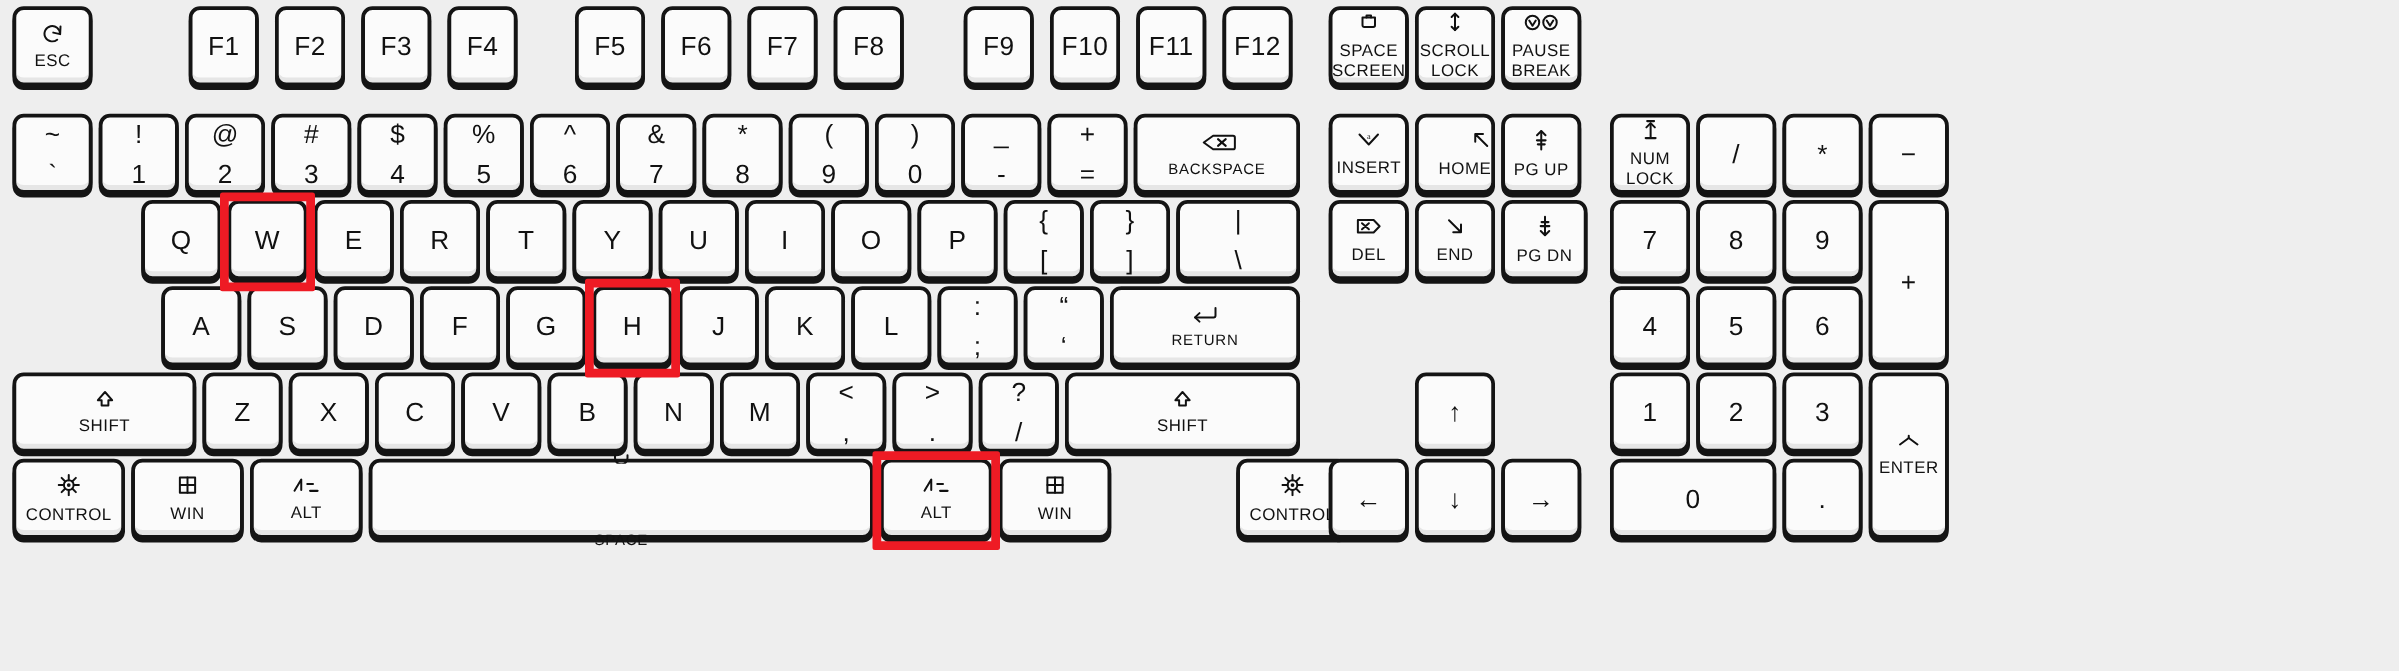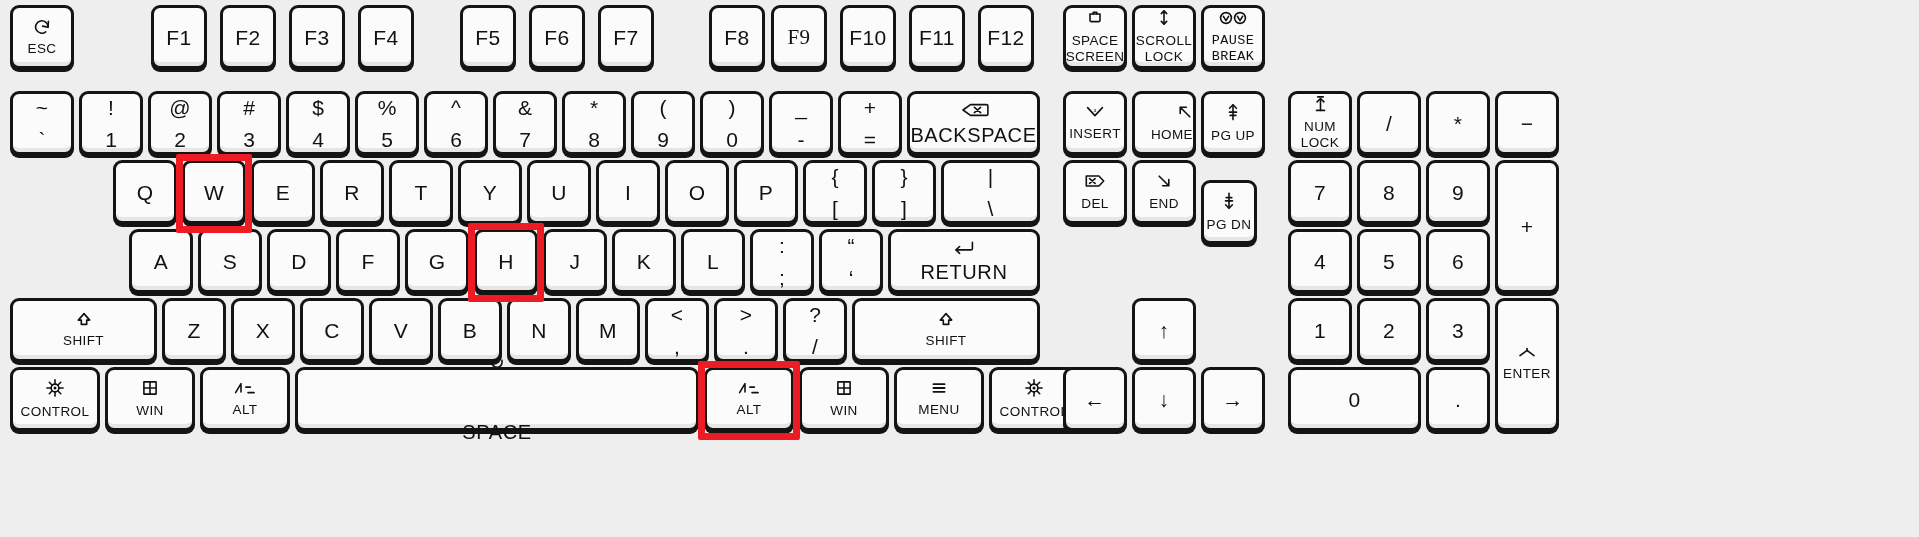--- a/index.html
+++ b/index.html
@@ -43,21 +43,21 @@
   .key .legend-top {
     font-size: 21px;
     text-align: center;
   }
   .key .legend-bottom {
     font-size: 21px;
     text-align: center;
   }
   .key.dual .legend-top { margin-bottom: 11px; }
   .key.small-label .legend-main {
-    font-size: 20px;
+    font-size: 12px;
     letter-spacing: 0.6px;
   }
   .key.tiny-label .legend-main {
     font-size: 13.5px;
     letter-spacing: 0.4px;
     line-height: 1.18;
   }
   .key .glyph {
     font-size: 18px;
     line-height: 1;
@@ -102,24 +102,24 @@
     </div>
     <div class="key fkey" style="left: 460px; top: 5px; width: 56px; height: 64px;">
       <span class="legend-main">F5</span>
     </div>
     <div class="key fkey" style="left: 529px; top: 5px; width: 56px; height: 64px;">
       <span class="legend-main">F6</span>
     </div>
     <div class="key fkey" style="left: 598px; top: 5px; width: 56px; height: 64px;">
       <span class="legend-main">F7</span>
     </div>
-    <div class="key fkey" style="left: 667px; top: 5px; width: 56px; height: 64px; margin-left: 42px;">
+    <div class="key fkey" style="left: 667px; top: 5px; width: 56px; height: 64px;">
       <span class="legend-main">F8</span>
     </div>
-    <div class="key fkey" style="left: 771px; top: 5px; width: 56px; height: 64px; font-family: Liberation Serif, serif;">
+    <div class="key fkey" style="left: 771px; top: 5px; width: 56px; height: 64px;">
       <span class="legend-main">F9</span>
     </div>
     <div class="key fkey" style="left: 840px; top: 5px; width: 56px; height: 64px;">
       <span class="legend-main">F10</span>
     </div>
     <div class="key fkey" style="left: 909px; top: 5px; width: 56px; height: 64px;">
       <span class="legend-main">F11</span>
     </div>
     <div class="key fkey" style="left: 978px; top: 5px; width: 56px; height: 64px;">
       <span class="legend-main">F12</span>
@@ -142,21 +142,21 @@
           <path d="M7 2 V15"></path>
           <path d="M4.3 4.6 L7 1.9 L9.7 4.6"></path>
           <path d="M4.3 12.4 L7 15.1 L9.7 12.4"></path>
         </svg>
       </span>
       <span class="legend-main">
         <div>SCROLL</div>
         <div>LOCK</div>
       </span>
     </div>
-    <div class="key tiny-label" style="left: 1201px; top: 5px; width: 64px; height: 64px; font-family: Liberation Mono, monospace;">
+    <div class="key tiny-label" style="left: 1201px; top: 5px; width: 64px; height: 64px;">
       <span class="glyph">
         <svg xmlns="http://www.w3.org/2000/svg" width="30" height="16" viewBox="0 0 30 16" fill="none" stroke="#111" stroke-width="1.6" stroke-linecap="round" stroke-linejoin="round">
           <circle cx="8" cy="8" r="5.4"></circle>
           <path d="M5.4 6.4 L8 10.6 L10.6 6.4"></path>
           <circle cx="22" cy="8" r="5.4"></circle>
           <path d="M19.4 6.4 L22 10.6 L24.6 6.4"></path>
         </svg>
       </span>
       <span class="legend-main">
         <div>PAUSE</div>
@@ -328,21 +328,21 @@
       <span class="legend-main">DEL</span>
     </div>
     <div class="key tiny-label" style="left: 1132px; top: 160px; width: 64px; height: 64px;">
       <span class="glyph">
         <svg xmlns="http://www.w3.org/2000/svg" width="16" height="16" viewBox="0 0 16 16" fill="none" stroke="#111" stroke-width="1.6" stroke-linecap="round" stroke-linejoin="round">
           <path d="M12.8 12.8 H6.6 M12.8 12.8 V6.6 M12.8 12.8 L3.2 3.2"></path>
         </svg>
       </span>
       <span class="legend-main">END</span>
     </div>
-    <div class="key tiny-label" style="left: 1201px; top: 160px; width: 56px; height: 64px; margin-top: 20px;">
+    <div class="key tiny-label" style="left: 1201px; top: 160px; width: 69px; height: 64px;">
       <span class="glyph">
         <svg xmlns="http://www.w3.org/2000/svg" width="12" height="18" viewBox="0 0 12 18" fill="none" stroke="#111" stroke-width="1.6" stroke-linecap="round" stroke-linejoin="round">
           <path d="M6 1.4 V16"></path>
           <path d="M2.6 12.8 L6 16.2 L9.4 12.8"></path>
           <path d="M2.6 8.8 H9.4" stroke-width="1.8"></path>
           <path d="M3.3 5.6 H8.7" stroke-width="1.8"></path>
         </svg>
       </span>
       <span class="legend-main">PG DN</span>
     </div>
@@ -533,28 +533,20 @@
     <div class="highlight-box" style="left: 698px; top: 361px; width: 102px; height: 79px;"></div>
     <div class="key tiny-label" style="left: 799px; top: 367px; width: 90px; height: 64px;">
       <span class="glyph">
         <svg xmlns="http://www.w3.org/2000/svg" width="16" height="16" viewBox="0 0 16 16" fill="none" stroke="#111" stroke-width="1.6" stroke-linecap="round" stroke-linejoin="round">
           <rect x="1.9" y="1.9" width="12.2" height="12.2"></rect>
           <path d="M8 1.9 V14.1 M1.9 8 H14.1"></path>
         </svg>
       </span>
       <span class="legend-main">WIN</span>
     </div>
-    <div class="key tiny-label" style="left: 894px; top: 367px; width: 90px; height: 64px;">
-      <span class="glyph">
-        <svg xmlns="http://www.w3.org/2000/svg" width="16" height="14" viewBox="0 0 16 14" fill="none" stroke="#111" stroke-width="1.6" stroke-linecap="round" stroke-linejoin="round">
-          <path d="M2.4 3.2 H13.6 M2.4 7 H13.6 M2.4 10.8 H13.6" stroke-width="1.8"></path>
-        </svg>
-      </span>
-      <span class="legend-main">MENU</span>
-    </div>
     <div class="key tiny-label" style="left: 989px; top: 367px; width: 90px; height: 64px;">
       <span class="glyph">
         <svg xmlns="http://www.w3.org/2000/svg" width="18" height="18" viewBox="0 0 18 18" fill="none" stroke="#111" stroke-width="1.6" stroke-linecap="round" stroke-linejoin="round">
           <circle cx="9" cy="9" r="3.9"></circle>
           <circle cx="9" cy="9" r="1.5" fill="#111" stroke="none"></circle>
           <path d="M9 5.1 V0.9 M9 13.0 V17.1 M5.1 9 H0.9 M13.0 9 H17.1"></path>
           <path d="M6.2 6.2 L3.3 3.3 M11.8 11.8 L14.7 14.7 M11.8 6.2 L14.7 3.3 M6.2 11.8 L3.3 14.7"></path>
         </svg>
       </span>
       <span class="legend-main">CONTROL</span>

